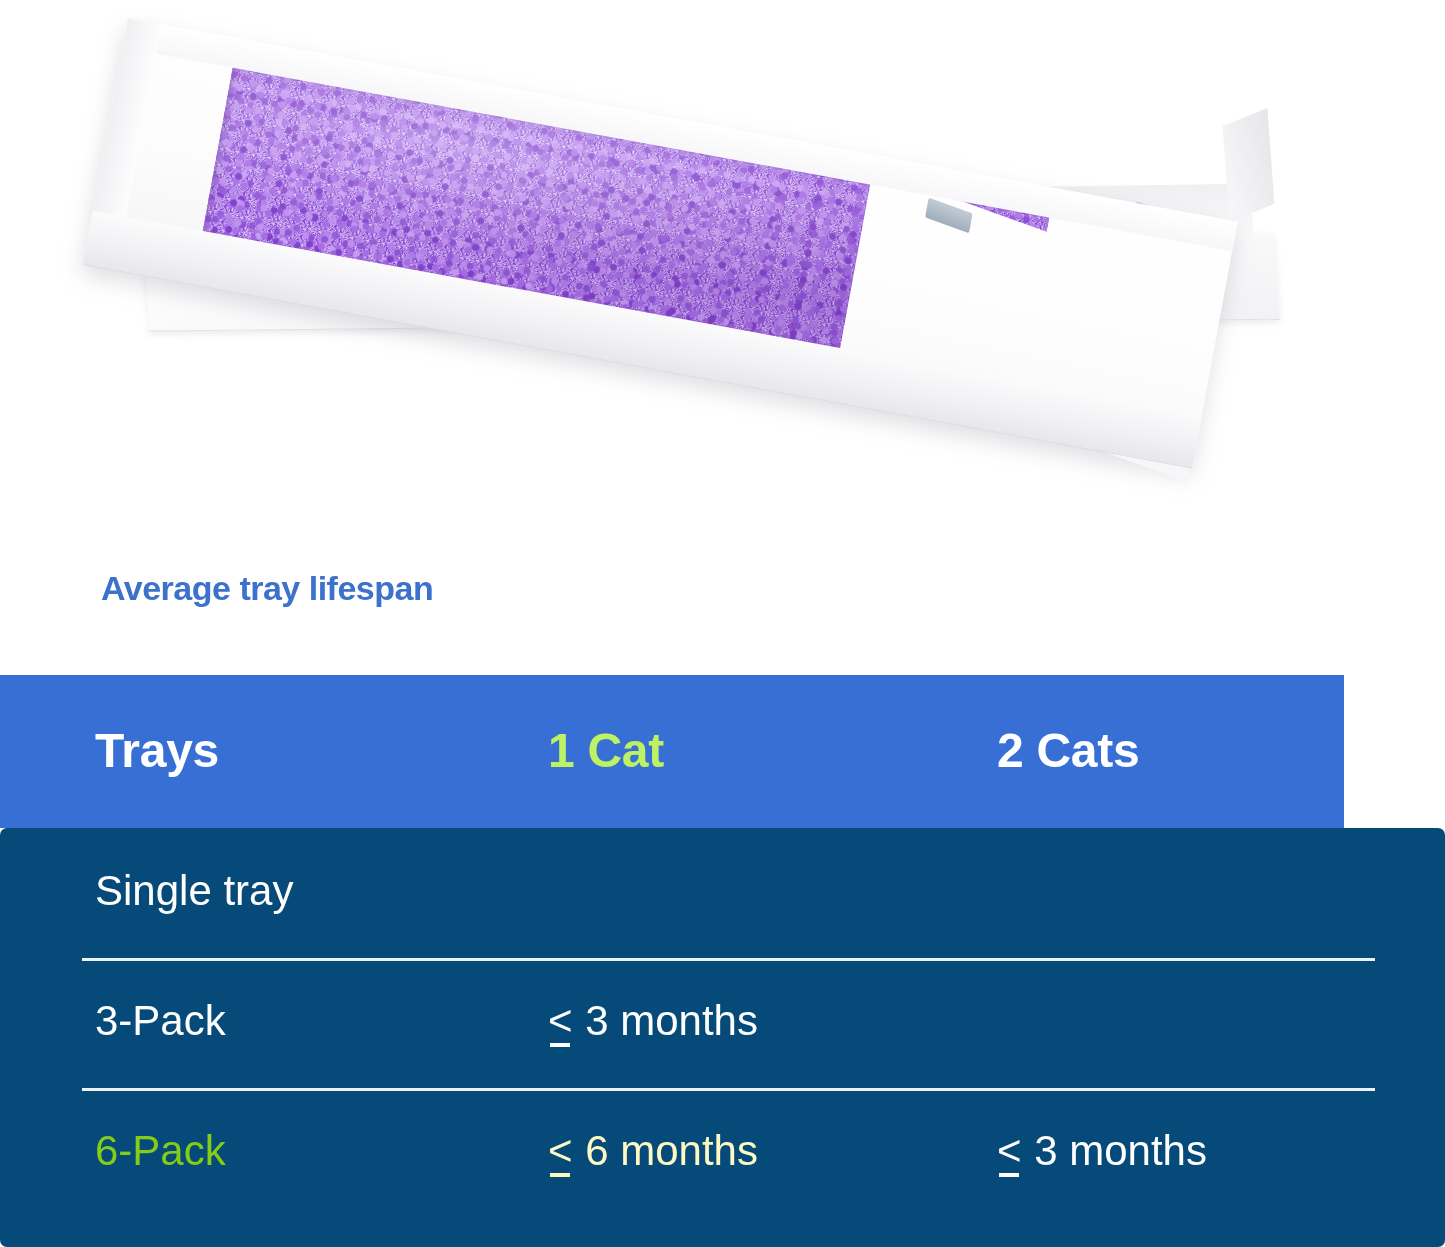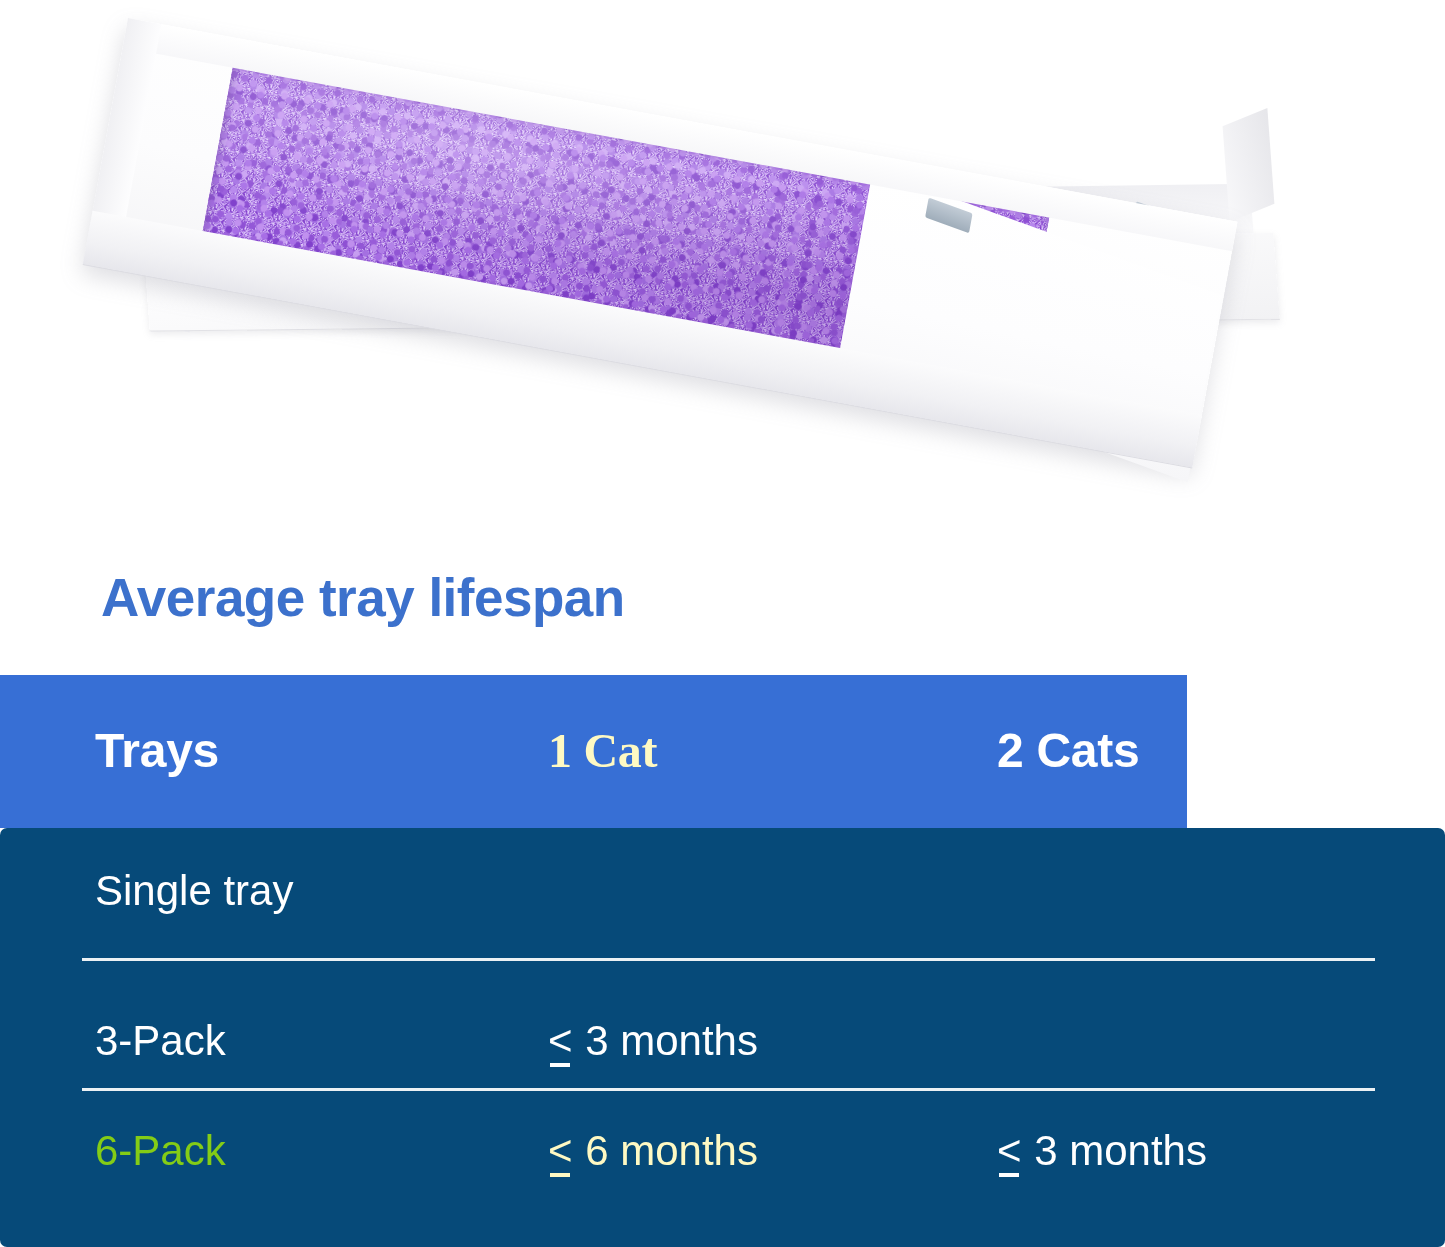--- a/index.html
+++ b/index.html
@@ -199,57 +199,57 @@
     border-radius: 2px;
   }
   .tab-a { left: 820px; top: 36px; transform: skewY(9.5deg); }
   .tab-b { left: 1025px; top: 2px;  transform: skewY(9.5deg); }
 
   
   .section-title {
     position: absolute;
     left: 101px;
     top: 571px;
-    font-size: 53px;
+    font-size: 34px;
     font-weight: bold;
     letter-spacing: -0.5px;
     line-height: 1;
     white-space: nowrap;
   }
 
   
   .lifespan-table {
     position: absolute;
     left: 0;
     top: 675px;
     width: 1445px;
     height: 572px;
   }
   .table-head {
     position: absolute;
     left: 0;
     top: 0;
-    width: 1187px;
+    width: 1344px;
     height: 153px;
   }
   .table-body {
     position: absolute;
     left: 0;
     top: 153px;
     width: 1445px;
     height: 419px;
   }
   .row {
     position: absolute;
     left: 0;
     width: 1445px;
     height: 130px;
   }
   .row-0 { top: 0px; }
-  .row-1 { top: 130px; margin-top: 20px; }
+  .row-1 { top: 130px; }
   .row-2 { top: 260px; }
 
   .divider {
     position: absolute;
     left: 82px;
     width: 1293px;
     height: 3px;
     background: #ffffff;
     opacity: 0.92;
   }
@@ -320,21 +320,21 @@
 
     </div>
   </div>
 
   <div class="section-title" style="color:#3c71cc;">Average tray lifespan</div>
 
   <div class="lifespan-table">
 
     <div class="table-head" style="background:#376fd5;">
       <div class="cell head-cell col-0" style="color:#ffffff;">Trays</div>
-      <div class="cell head-cell col-1" style="color:#fef9c3;font-family:Liberation Serif, serif;">1 Cat</div>
+      <div class="cell head-cell col-1" style="color:#bef264;">1 Cat</div>
       <div class="cell head-cell col-2" style="color:#ffffff;">2 Cats</div>
     </div>
 
     <div class="table-body" style="background:#064a79;border-radius:7px;">
 
       <div class="divider div-0"></div>
       <div class="divider div-1"></div>
 
       <div class="row row-0">
         <div class="cell body-cell col-0" style="color:#ffffff;">Single tray</div>

